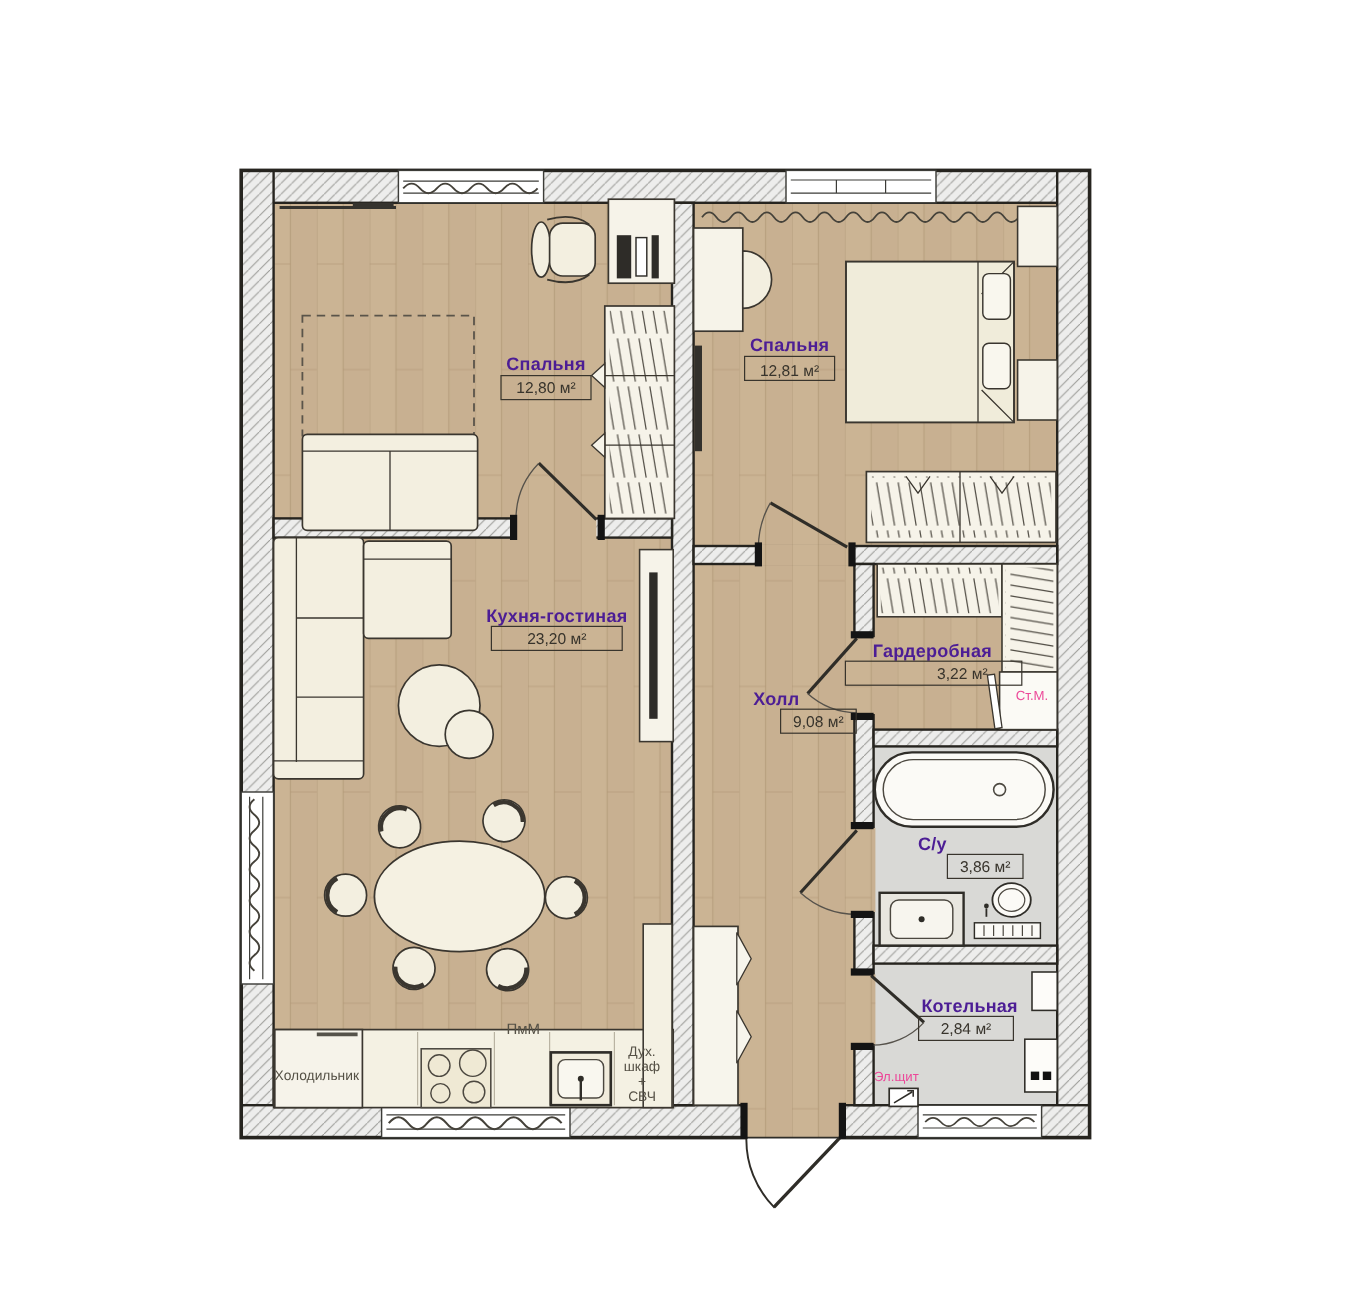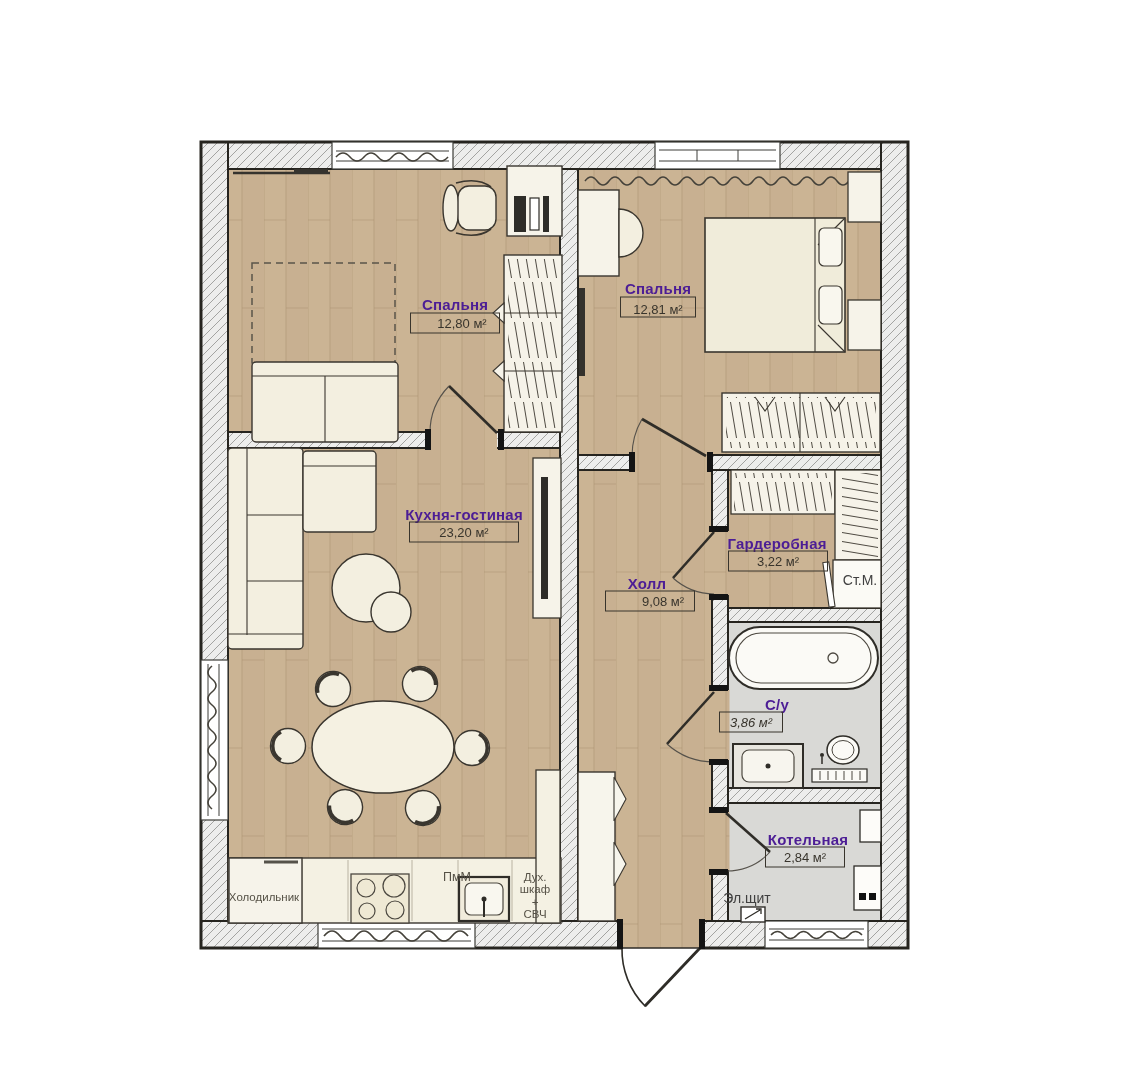--- a/index.html
+++ b/index.html
@@ -3,21 +3,21 @@
 <meta charset="utf-8">
 <style>
   html,body{margin:0;padding:0;background:#fff;}
   .stage{position:relative;width:1123px;height:1080px;background:#fff;overflow:hidden;
          font-family:"Liberation Sans","DejaVu Sans",sans-serif;}
   .stage svg{position:absolute;left:0;top:0;}
   .lbl{position:absolute;transform:translate(-50%,-50%);white-space:nowrap;text-align:center;}
   .room-name{font-weight:bold;font-size:15px;color:#4c1d95;letter-spacing:.2px;}
   .area-box{border:1.5px solid #38342c;color:#38342c;font-size:13px;
             display:flex;align-items:center;justify-content:center;height:19px;background:transparent;}
-  .util{color:#404040;font-size:14px;}
+  .util{color:#ec4899;font-size:11px;}
   .appl{color:#555146;font-size:12.5px;}
   .multiline{white-space:pre-line;font-size:11.5px;line-height:1.08;}
 </style>
 </head>
 <body>
 
 <div class="stage">
 
 <svg width="1123" height="1080" viewBox="0 0 1123 1080">
 <defs>
@@ -291,56 +291,56 @@
           <rect x="709" y="759" width="19" height="6"></rect>
     <rect x="709" y="807" width="19" height="6"></rect>
           <rect x="709" y="869" width="19" height="6"></rect>
     <rect x="617" y="919" width="6" height="30"></rect>
           <rect x="699" y="919" width="6" height="30"></rect>
   </g>
 </g>
 </svg>
 
 <div class="lbl room-name" style="left:455px;top:304px;">Спальня</div>
-<div class="lbl area-box" style="left:455px;top:323px;width:74px;padding-left:14px;">
+<div class="lbl area-box" style="left:455px;top:323px;width:74px;">
       <span>12,80 м²</span>
     </div>
 
 <div class="lbl room-name" style="left:658px;top:288px;">Спальня</div>
 <div class="lbl area-box" style="left:658px;top:307px;width:74px;align-items:flex-end;">
       <span>12,81 м²</span>
     </div>
 
 <div class="lbl room-name" style="left:464px;top:514px;">Кухня-гостиная</div>
 <div class="lbl area-box" style="left:464px;top:532px;width:108px;">
       <span>23,20 м²</span>
     </div>
 
 <div class="lbl room-name" style="left:647px;top:583px;">Холл</div>
-<div class="lbl area-box" style="left:650px;top:601px;width:62px;padding-left:26px;">
+<div class="lbl area-box" style="left:682px;top:601px;width:62px;">
       <span>9,08 м²</span>
     </div>
 
 <div class="lbl room-name" style="left:777px;top:543px;">Гардеробная</div>
-<div class="lbl area-box" style="left:778px;top:561px;width:98px;">
+<div class="lbl area-box" style="left:778px;top:561px;width:98px;padding-left:48px;">
       <span>3,22 м²</span>
     </div>
 
 <div class="lbl room-name" style="left:777px;top:704px;">С/у</div>
-<div class="lbl area-box" style="left:751px;top:722px;width:62px;font-style:italic;">
+<div class="lbl area-box" style="left:821px;top:722px;width:62px;">
       <span>3,86 м²</span>
     </div>
 
 <div class="lbl room-name" style="left:808px;top:839px;text-align:center;">Котельная</div>
 <div class="lbl area-box" style="left:805px;top:857px;width:78px;">
       <span>2,84 м²</span>
     </div>
 
 <div class="lbl util" style="left:860px;top:580px;">Ст.М.</div>
 <div class="lbl util" style="left:747px;top:898px;">Эл.щит</div>
 <div class="lbl appl" style="left:264px;top:897px;font-size:11.5px;">Холодильник</div>
-<div class="lbl appl" style="left:436px;top:877px;margin-left:21px;">ПмМ</div>
+<div class="lbl appl" style="left:436px;top:858px;">ПмМ</div>
 <div class="lbl appl multiline" style="left:535px;top:896px;">Дух.
 шкаф
 +
 СВЧ</div>
 
 </div>
 
 </body></html>

